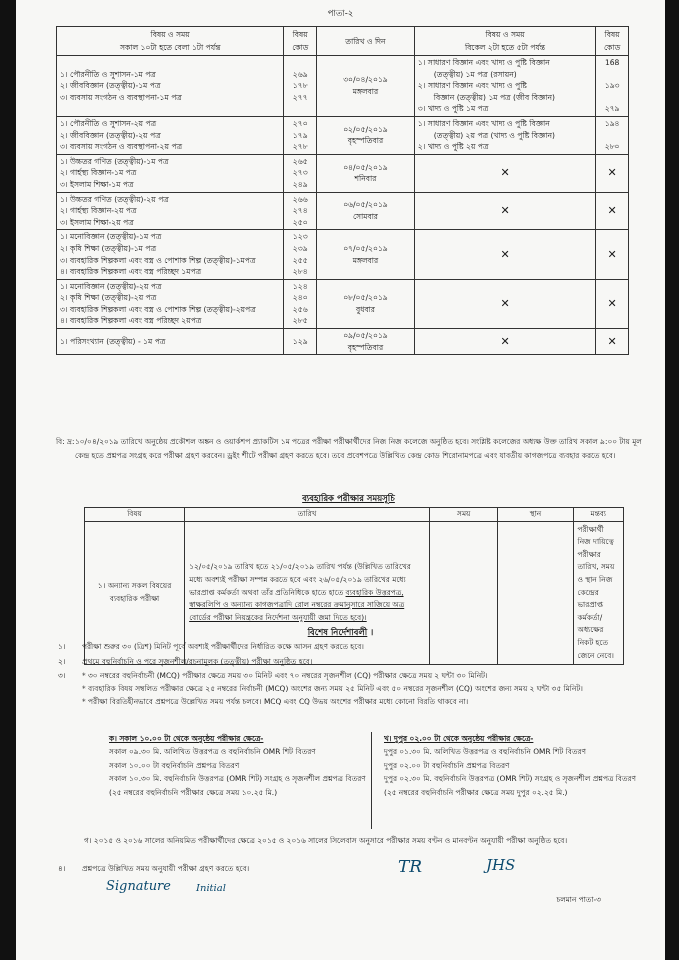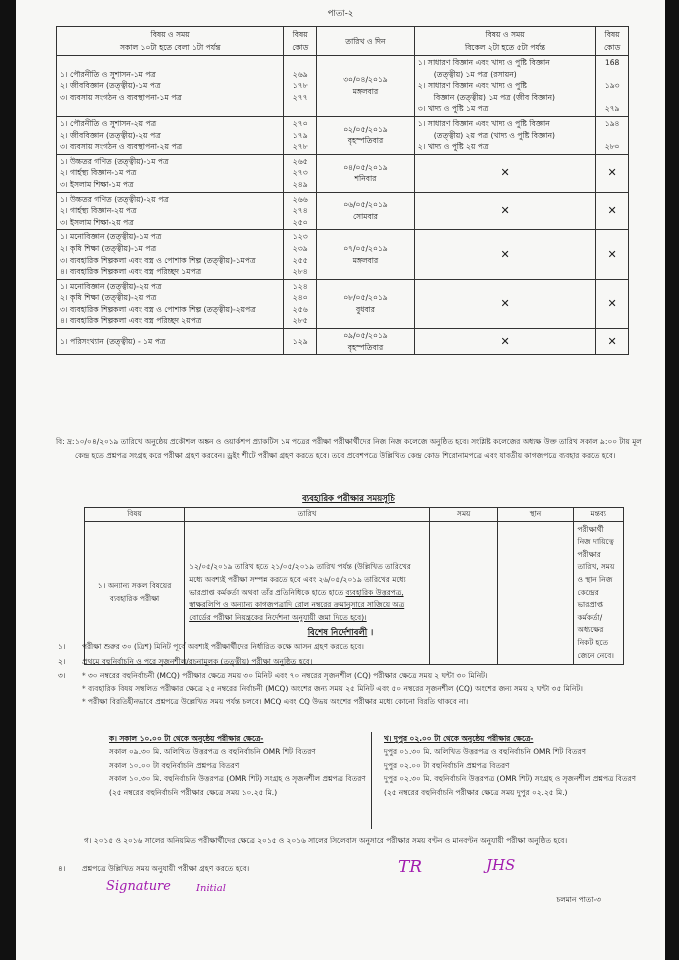--- a/index.html
+++ b/index.html
@@ -30,21 +30,21 @@
   .special-title { position:absolute; top:626px; left:0; width:100%; text-align:center; font-size:8.5px; font-weight:bold; }
   .special-title .t { text-decoration:underline; }
   .ins { position:absolute; left:42px; width:600px; font-size:7.4px; line-height:13px; }
   .ins .n { position:absolute; left:0; width:22px; }
   .ins .b { margin-left:24px; }
   .cols { position:absolute; left:68px; top:732px; width:570px; font-size:7.4px; line-height:13.4px; }
   .col { position:absolute; top:0; width:290px; }
   .col.left { left:0;margin-left:25px; }
   .col.right { left:287px; border-left:1.2px solid #333; padding-left:12px; height:97px; }
   .col .h { font-weight:bold; text-decoration:underline; }
-  .sig { position:absolute; font-family:"DejaVu Serif", serif; font-style:italic; color:#a21caf; }
+  .sig { position:absolute; font-family:"DejaVu Serif", serif; font-style:italic; color:#0c4a6e; }
   .cont { position:absolute; right:64px; top:894px; font-size:7.4px; }
 </style>
 </head>
 <body>
 
 <div class="page">
   <div class="page-no">পাতা-২</div>
 
   <table class="sched">
     <thead>

